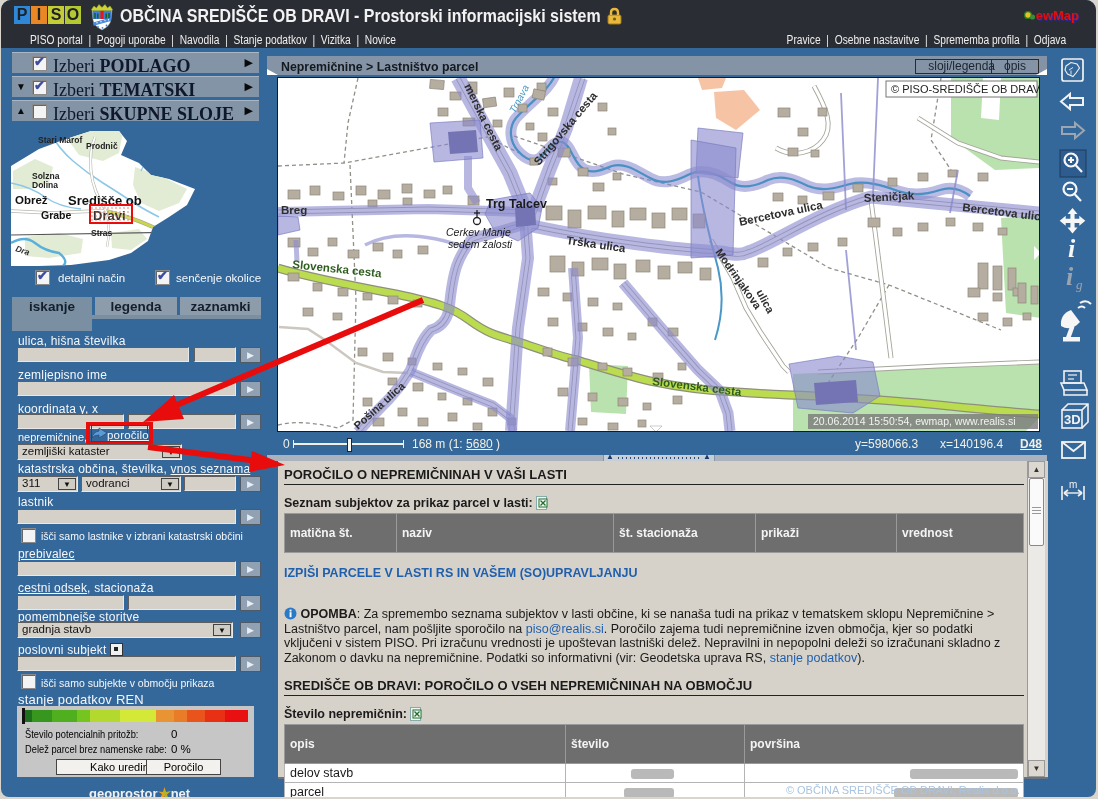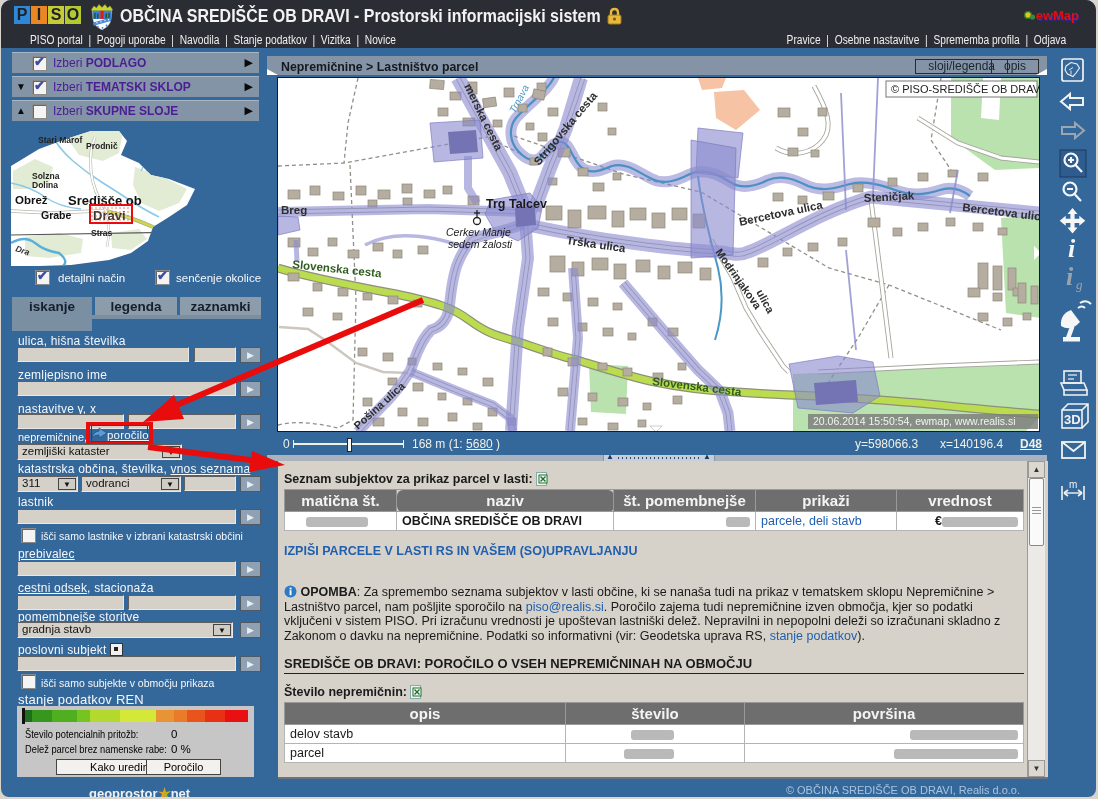--- a/index.html
+++ b/index.html
@@ -8,21 +8,21 @@
 #app{position:absolute;left:1px;top:0;width:1095px;height:797px;border-radius:10px 10px 8px 8px;background:#35689a;overflow:hidden;}
 #hdr{position:absolute;left:0;top:0;width:100%;height:48px;background:#2a2d33;}
 #hdr .box{position:absolute;top:6px;width:16px;height:18px;text-align:center;font-weight:bold;font-size:16px;line-height:18px;color:#1e2126;}
 #title{position:absolute;left:119px;top:5px;color:#f2f2f2;font-size:19px;font-weight:bold;white-space:nowrap;transform:scaleX(0.84);transform-origin:0 0;}
 #menuL{position:absolute;left:29px;top:33px;color:#efefef;font-size:12px;transform:scaleX(0.852);transform-origin:0 0;white-space:nowrap;}
 #menuR{position:absolute;right:30px;top:33px;color:#efefef;font-size:12px;transform:scaleX(0.852);transform-origin:100% 0;white-space:nowrap;}
 #ewmap{position:absolute;right:17px;top:8px;font-size:13px;font-weight:bold;color:#e01010;text-shadow:1px 1px 0 #28289a;}
 
 .acc{position:absolute;left:11px;width:247px;height:20px;background:#8294a6;border-top:1px solid #a9b6c3;border-bottom:1px solid #55616d;}
 .acc .cb{position:absolute;left:20px;top:3px;}
-.acc .lbl{position:absolute;left:41px;top:3px;font-size:12px;color:#4c1d95;}
+.acc .lbl{position:absolute;left:41px;top:3px;font-size:18px;color:#0f172a;font-family:Liberation Serif, serif;}
 .acc .arr{position:absolute;right:6px;top:3px;color:#0a0a0a;font-size:11px;}
 .tri{position:absolute;font-size:10px;color:#0a0a0a;}
 .cbx{width:13px;height:13px;background:#f4f4f4;border:1px solid #8a8a8a;box-shadow:inset 1px 1px 0 #666;position:relative;display:inline-block;vertical-align:-2px;}
 .cbx.on:after{content:"✔";position:absolute;left:1px;top:-3px;color:#3d4da0;font-size:13px;font-weight:bold;}
 .slabel{position:absolute;color:#f4f7fa;font-size:12px;letter-spacing:0.2px;line-height:13px;white-space:nowrap;}
 span.cbx.abs{position:absolute;}
 .inp{position:absolute;height:13px;background:#d5d1c9;border-top:1px solid #5f5f5f;border-left:1px solid #5f5f5f;border-bottom:1px solid #e8e8e8;border-right:1px solid #e8e8e8;}
 .gobtn{position:absolute;width:19px;height:14px;background:#8fa1b2;border:1px solid #4e5a66;color:#e8edf2;font-size:9px;text-align:center;line-height:15px;}
 .ddl{position:absolute;background:#d5d1c9;border-top:1px solid #5f5f5f;border-left:1px solid #5f5f5f;border-bottom:1px solid #e8e8e8;border-right:1px solid #e8e8e8;font-size:11.5px;color:#111;white-space:nowrap;overflow:hidden;}
 .ddl .db{position:absolute;right:1px;top:1px;bottom:1px;width:16px;background:#cfccc4;border:1px solid #444;text-align:center;}
@@ -31,21 +31,21 @@
 
 #mapbar{position:absolute;left:266px;top:56px;width:780px;height:19px;background:#8494a6;}
 #mapbar b{position:absolute;left:14px;top:3px;font-size:13px;color:#14181f;transform:scaleX(0.95);transform-origin:0 0;white-space:nowrap;}
 .mbtn{position:absolute;top:3px;height:13px;border:1px solid #2a2a2a;color:#1a2430;font-size:12px;line-height:13px;padding:0 12px;}
 #mapv{position:absolute;left:276px;top:77px;width:763px;height:355px;background:#fff;border:1px solid #1a1a1a;box-sizing:border-box;}
 #scalerow{position:absolute;left:266px;top:432px;width:780px;height:23px;color:#f0f0e6;font-size:12px;}
 #split{position:absolute;left:266px;top:455px;width:780px;height:6px;background:#a9b2bd;}
 #report{position:absolute;left:277px;top:461px;width:770px;height:316px;background:#d6d2ca;border-bottom:2px solid #6a7480;font-size:12.5px;color:#1a1a1a;}
 #report .in{position:absolute;left:6px;right:24px;top:0;}
 table{border-collapse:collapse;width:100%;}
-th{background:#6e6e6e;color:#f4f4f4;text-align:center;font-size:15px;padding:2px 5px;border:1px solid #9a9a9a;font-weight:bold;}
+th{background:#6e6e6e;color:#f4f4f4;text-align:left;font-size:12px;padding:12px 5px;border:1px solid #9a9a9a;font-weight:bold;}
 td{background:#fff;font-size:12.5px;padding:2px 5px;border:1px solid #b4b4b4;}
 .blob{display:inline-block;background:#b9b9b9;border-radius:3px;height:10px;vertical-align:middle;}
 a{color:#1f5fae;text-decoration:none;}
 .scroll{position:absolute;right:3px;top:0;width:17px;height:316px;background:#eceae6;border-left:1px solid #9a9a9a;}
 
 #tools{position:absolute;left:1048px;top:50px;width:47px;height:700px;}
 #redsvg{position:absolute;left:0;top:0;width:1098px;height:799px;pointer-events:none;}
 #copyr{position:absolute;right:76px;top:784px;color:#a9c4e0;font-size:11px;}
 </style>
 </head>
@@ -162,21 +162,21 @@
   <div class="tab" style="left:179px;width:81px;">zaznamki</div>
   <div class="abs" style="left:11px;top:315px;width:249px;height:4px;background:#7b8fa3;"></div>
 
   <div class="slabel" style="left:17px;top:335px;">ulica, hišna številka</div>
   <div class="inp" style="left:16px;top:347px;width:170px;"></div>
   <div class="inp" style="left:193px;top:347px;width:40px;"></div>
   <div class="gobtn" style="left:239px;top:347px;">▶</div>
   <div class="slabel" style="left:17px;top:369px;">zemljepisno ime</div>
   <div class="inp" style="left:16px;top:381px;width:217px;"></div>
   <div class="gobtn" style="left:239px;top:381px;">▶</div>
-  <div class="slabel" style="left:17px;top:403px;"><u>nastavitve</u> y, x</div>
+  <div class="slabel" style="left:17px;top:403px;"><u>koordinata</u> y, x</div>
   <div class="inp" style="left:16px;top:414px;width:105px;"></div>
   <div class="inp" style="left:127px;top:414px;width:106px;"></div>
   <div class="gobtn" style="left:239px;top:414px;">▶</div>
   <div class="slabel" style="left:17px;top:431px;font-size:11px;letter-spacing:0;">nepremičnine,</div>
   <div class="abs" style="left:85px;top:422px;width:59px;height:15px;border:4px solid #e80c0c;"></div>
   <div class="abs" style="left:90px;top:425px;width:55px;height:15px;border:1px solid #23456e;"></div>
   <svg class="abs" style="left:90px;top:427px;" width="17" height="12" viewBox="0 0 17 12">
       <path d="M1 11 Q2 5 8 4 L8 1 L16 6 L8 11 L8 8 Q3 8 1 11 Z" fill="#5b9bd5" stroke="#2a4a7a" stroke-width="0.7"></path>
     </svg>
   <div class="slabel" style="left:106px;top:429px;font-size:11.5px;"><u>poročilo</u></div>
@@ -523,41 +523,35 @@
     <div class="abs" style="left:753px;top:5px;font-weight:bold;"><u>D48</u></div>
   </div>
   <div id="split">
     <div class="abs" style="left:336px;top:0;width:110px;height:6px;background:#c7ced6;border-left:1px solid #8a94a0;border-right:1px solid #8a94a0;"></div>
     <div class="abs" style="left:339px;top:-3px;color:#1a3a6b;font-size:8px;">▲</div>
     <div class="abs" style="left:436px;top:-3px;color:#1a3a6b;font-size:8px;">▲</div>
     <div class="abs" style="left:351px;top:2px;width:82px;height:2px;background-image:repeating-linear-gradient(90deg,#2a4a7a 0 1px,transparent 1px 4px);"></div>
   </div>
   <div id="report">
     <div class="in">
+      <div style="padding-top:6px;font-weight:bold;font-size:13px;border-bottom:1.5px solid #222;padding-bottom:2px;">POROČILO O NEPREMIČNINAH V VAŠI LASTI</div>
       <div style="margin-top:11px;font-weight:bold;">Seznam subjektov za prikaz parcel v lasti: <svg width="14" height="14" viewBox="0 0 14 14" style="vertical-align:-3px;">
             <rect x="0.5" y="0.5" width="10" height="13" fill="#eef6ee" stroke="#8aa"></rect>
             <rect x="3" y="3" width="8" height="8" fill="#fff" stroke="#1d6e2a"></rect>
             <path d="M4.5 4.5 L9.5 9.5 M9.5 4.5 L4.5 9.5" stroke="#1d6e2a" stroke-width="1.4"></path>
           </svg></div>
       <table style="margin-top:3px;">
         <tbody>
             <tr>
               <th style="width:101px;">matična št.</th>
-              <th style="width:206px;border-radius:6px;">naziv</th>
-              <th style="width:131px;">št. pomembnejše</th>
+              <th style="width:206px;">naziv</th>
+              <th style="width:131px;">št. stacionaža</th>
               <th style="width:130px;">prikaži</th>
               <th>vrednost</th>
             </tr>
-        <tr>
-          <td><span class="blob" style="width:62px;margin-left:16px;"></span></td>
-          <td style="font-weight:bold;">OBČINA SREDIŠČE OB DRAVI</td>
-          <td style="text-align:right;"><span class="blob" style="width:24px;"></span></td>
-          <td><a>parcele, deli stavb</a></td>
-          <td style="text-align:right;"><b>€</b><span class="blob" style="width:76px;"></span></td>
-        </tr>
       </tbody>
         </table>
       <div style="margin-top:13px;font-weight:bold;color:#1f5fae;font-size:12.5px;">IZPIŠI PARCELE V LASTI RS IN VAŠEM (SO)UPRAVLJANJU</div>
       <div style="margin-top:27px;line-height:14.5px;">
         <svg width="13" height="13" viewBox="0 0 13 13" style="vertical-align:-2px;">
             <circle cx="6.5" cy="6.5" r="6" fill="#2a7ac8"></circle>
             <rect x="5.6" y="5.2" width="1.9" height="5" fill="#fff"></rect>
             <rect x="5.6" y="2.6" width="1.9" height="1.9" fill="#fff"></rect>
           </svg>
         <b>OPOMBA</b>: Za spremembo seznama subjektov v lasti občine, ki se nanaša tudi na prikaz v tematskem sklopu Nepremičnine &gt; Lastništvo parcel, nam pošljite sporočilo na <a>piso@realis.si</a>. Poročilo zajema tudi nepremičnine izven območja, kjer so podatki vključeni v sistem PISO. Pri izračunu vrednosti je upoštevan lastniški delež. Nepravilni in nepopolni deleži so izračunani skladno z Zakonom o davku na nepremičnine. Podatki so informativni (vir: Geodetska uprava RS, <a>stanje podatkov</a>).

